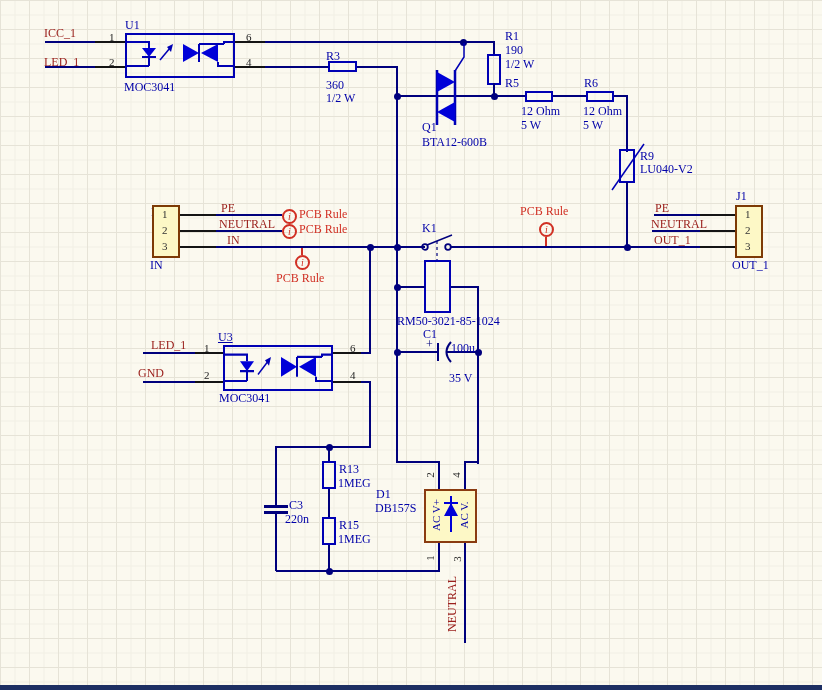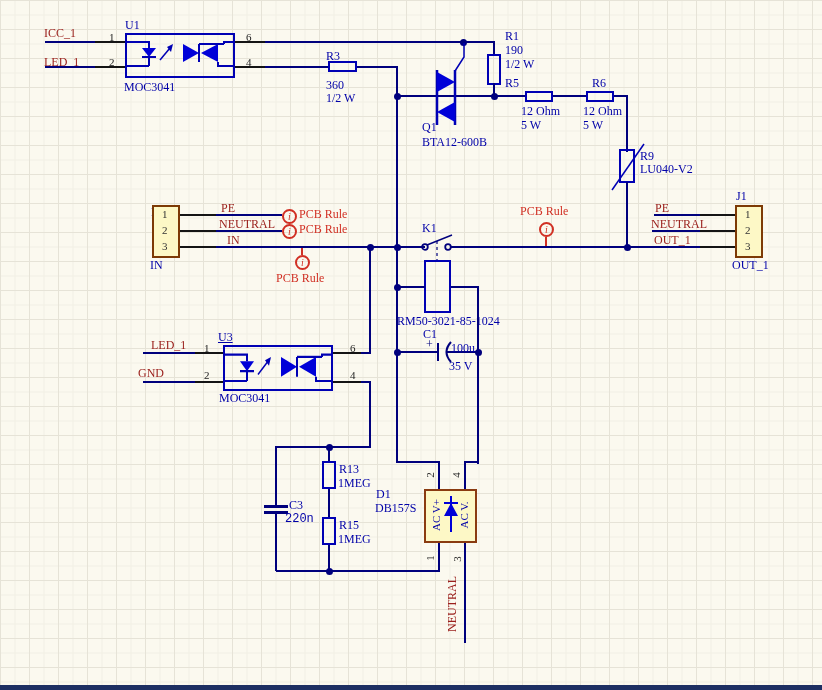--- a/index.html
+++ b/index.html
@@ -100,21 +100,21 @@
   </svg>
   <span class="lbl" style="left:422px;top:121px;">Q1</span>
   <span class="lbl" style="left:422px;top:136px;">BTA12-600B</span>
 
   <div class="res" style="left:525px;top:91px;width:24px;height:7px;"></div>
   <span class="lbl" style="left:505px;top:77px;">R5</span>
   <span class="lbl" style="left:521px;top:105px;">12 Ohm</span>
   <span class="lbl" style="left:521px;top:119px;">5 W</span>
   <div class="w" style="left:553px;top:95px;width:33px;height:2px;"></div>
   <div class="res" style="left:586px;top:91px;width:24px;height:7px;"></div>
-  <span class="lbl" style="left:584px;top:77px;margin-left:8px;">R6</span>
+  <span class="lbl" style="left:584px;top:77px;">R6</span>
   <span class="lbl" style="left:583px;top:105px;">12 Ohm</span>
   <span class="lbl" style="left:583px;top:119px;">5 W</span>
   <div class="w" style="left:614px;top:95px;width:14px;height:2px;"></div>
   <div class="w" style="left:626px;top:95px;width:2px;height:57px;"></div>
 
   <svg style="left:606px;top:136px;" width="48" height="62" viewBox="0 0 48 62">
     <rect x="14" y="14" width="14" height="32" stroke="#0000b4" stroke-width="2" fill="none"></rect>
     <path d="M6,54 L38,8" stroke="#0000b4" stroke-width="1.5" fill="none"></path>
   </svg>
   <span class="lbl" style="left:640px;top:150px;">R9</span>
@@ -191,21 +191,21 @@
 
   <span class="lbl" style="left:423px;top:328px;">C1</span>
   <span class="lbl" style="left:426px;top:338px;color:#00007d;">+</span>
   <div class="w" style="left:396px;top:351px;width:41px;height:2px;"></div>
   <div class="w" style="left:437px;top:343px;width:2px;height:18px;"></div>
   <svg style="left:441px;top:341px;" width="12" height="22" viewBox="0 0 12 22">
     <path d="M10,1 Q1,11 10,21" stroke="#00007d" stroke-width="2" fill="none"></path>
   </svg>
   <div class="w" style="left:447px;top:351px;width:31px;height:2px;"></div>
   <span class="lbl" style="left:451px;top:342px;">100u</span>
-  <span class="lbl" style="left:449px;top:360px;">35 V</span>
+  <span class="lbl" style="left:449px;top:372px;">35 V</span>
   <div class="dot" style="left:394px;top:349px;"></div>
   <div class="dot" style="left:475px;top:349px;"></div>
 
   <span class="lbl" style="left:218px;top:331px;text-decoration:underline;">U3</span>
   <span class="lbl net" style="left:151px;top:339px;">LED_1</span>
   <span class="lbl net" style="left:138px;top:367px;">GND</span>
   <div class="w" style="left:143px;top:352px;width:52px;height:2px;"></div>
   <div class="w" style="left:143px;top:381px;width:52px;height:2px;"></div>
   <div class="pk" style="left:195px;top:352px;width:28px;height:2px;"></div>
   <div class="pk" style="left:195px;top:381px;width:28px;height:2px;"></div>
@@ -225,21 +225,21 @@
   <div class="w" style="left:361px;top:381px;width:10px;height:2px;"></div>
   <div class="w" style="left:369px;top:381px;width:2px;height:67px;"></div>
   <div class="w" style="left:276px;top:446px;width:95px;height:2px;"></div>
   <div class="dot" style="left:326px;top:444px;"></div>
 
   <div class="w" style="left:275px;top:446px;width:2px;height:61px;"></div>
   <div class="w" style="left:264px;top:505px;width:24px;height:3px;"></div>
   <div class="w" style="left:264px;top:511px;width:24px;height:3px;"></div>
   <div class="w" style="left:275px;top:514px;width:2px;height:57px;"></div>
   <span class="lbl" style="left:289px;top:499px;">C3</span>
-  <span class="lbl" style="left:285px;top:513px;font-family:Liberation Mono, monospace;">220n</span>
+  <span class="lbl" style="left:285px;top:513px;">220n</span>
 
   <div class="w" style="left:328px;top:446px;width:2px;height:15px;"></div>
   <div class="res" style="left:322px;top:461px;width:10px;height:24px;"></div>
   <span class="lbl" style="left:339px;top:463px;text-align:center;">R13</span>
   <span class="lbl" style="left:338px;top:477px;">1MEG</span>
   <div class="w" style="left:328px;top:489px;width:2px;height:28px;"></div>
   <div class="res" style="left:322px;top:517px;width:10px;height:24px;"></div>
   <span class="lbl" style="left:339px;top:519px;">R15</span>
   <span class="lbl" style="left:338px;top:533px;">1MEG</span>
   <div class="w" style="left:328px;top:545px;width:2px;height:27px;"></div>

